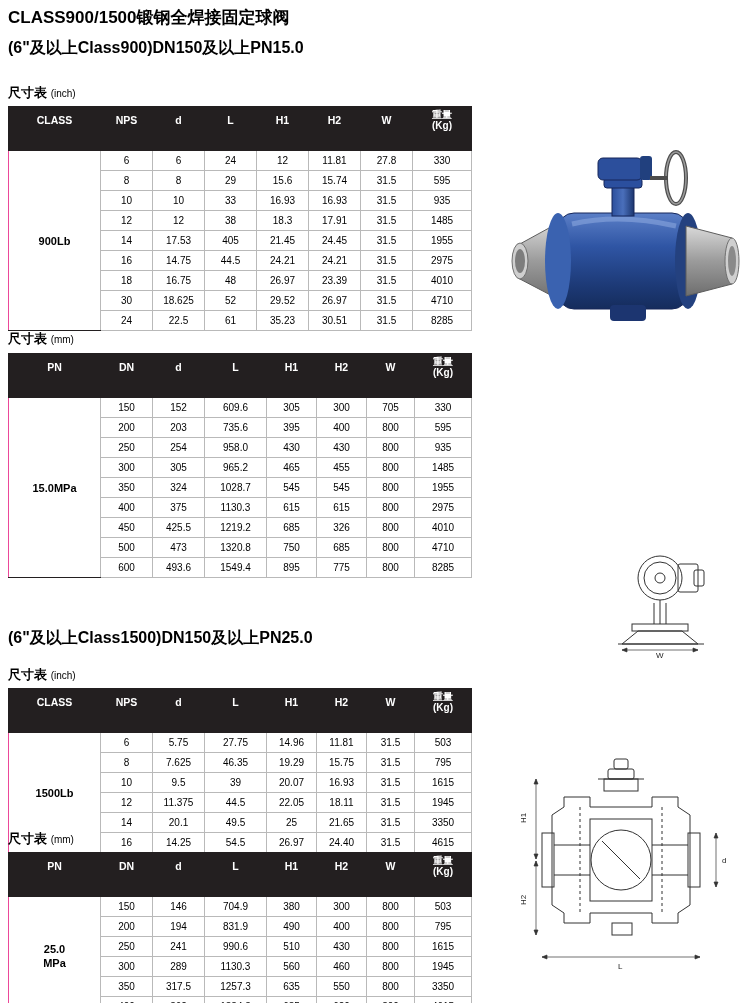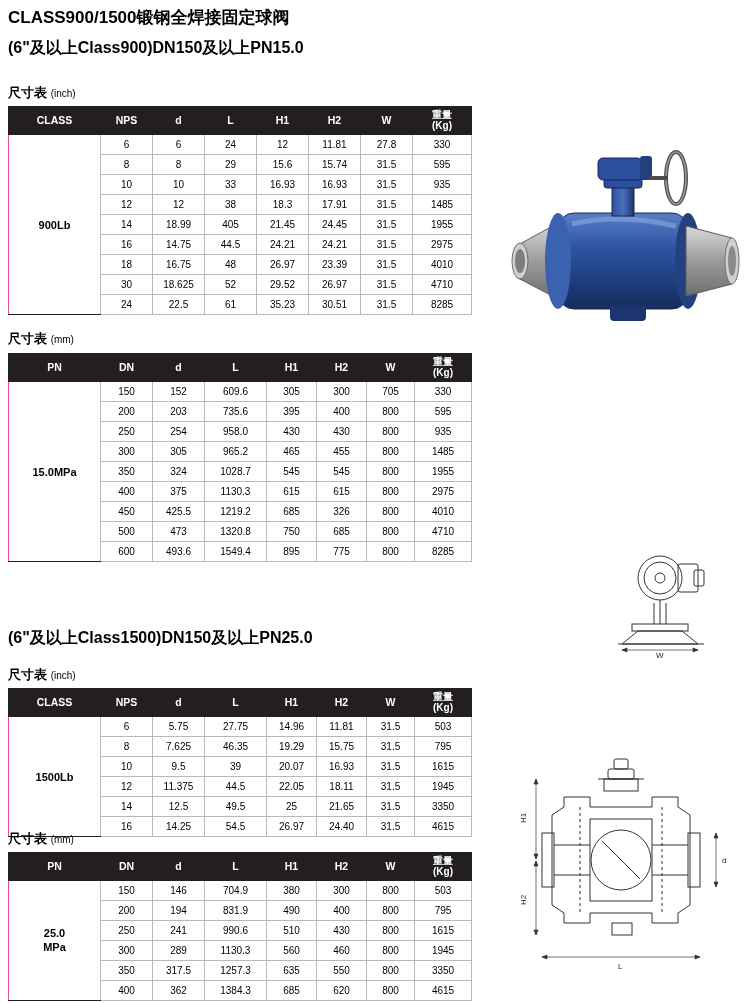--- a/index.html
+++ b/index.html
@@ -63,21 +63,21 @@
     border-collapse: collapse;
     font-size: 10px;
     table-layout: fixed;
   }
   table.spec th {
     background: #231f20;
     color: #ffffff;
     font-weight: bold;
     font-size: 10.5px;
     border: 1px solid #231f20;
-    padding: 3px 0 3px 0;
+    padding: 3px 0 19px 0;
     text-align: center;
     line-height: 1.15;
   }
   table.spec th.hdr-wt {
     line-height: 1.05;
     font-size: 10px;
   }
   table.spec td {
     border: 1px solid #b9b9b9;
     text-align: center;
@@ -192,21 +192,21 @@
           <td>12</td>
           <td>12</td>
           <td>38</td>
           <td>18.3</td>
           <td>17.91</td>
           <td>31.5</td>
           <td>1485</td>
         </tr>
         <tr>
           <td>14</td>
-          <td>18.99</td>
+          <td>17.53</td>
           <td>405</td>
           <td>21.45</td>
           <td>24.45</td>
           <td>31.5</td>
           <td>1955</td>
         </tr>
         <tr>
           <td>16</td>
           <td>14.75</td>
           <td>44.5</td>
@@ -428,21 +428,21 @@
           <td>12</td>
           <td>11.375</td>
           <td>44.5</td>
           <td>22.05</td>
           <td>18.11</td>
           <td>31.5</td>
           <td>1945</td>
         </tr>
         <tr>
           <td>14</td>
-          <td>12.5</td>
+          <td>20.1</td>
           <td>49.5</td>
           <td>25</td>
           <td>21.65</td>
           <td>31.5</td>
           <td>3350</td>
         </tr>
         <tr>
           <td>16</td>
           <td>14.25</td>
           <td>54.5</td>

